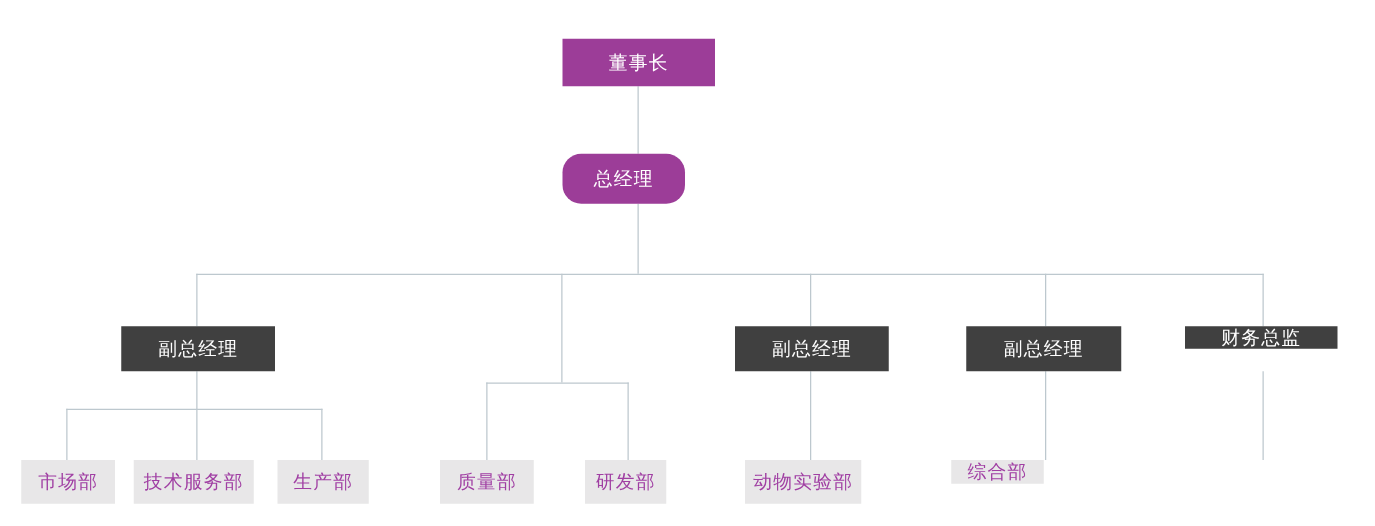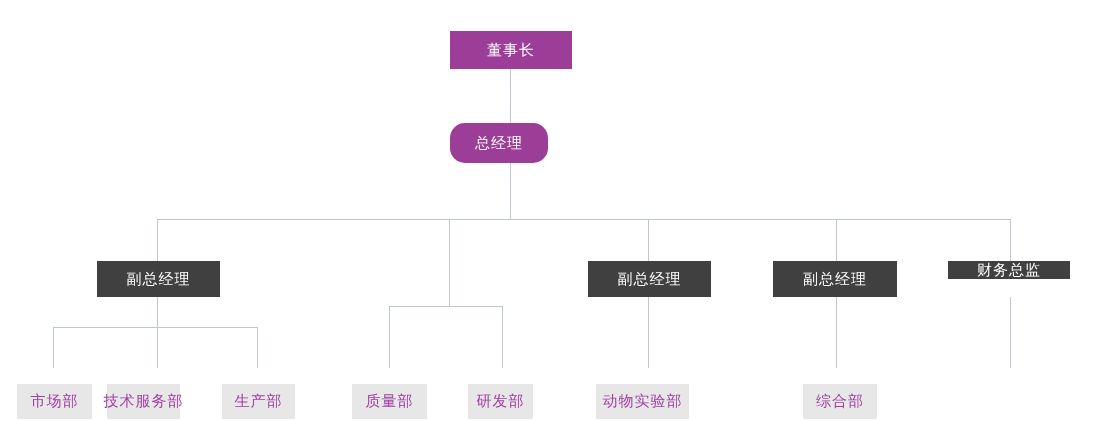--- a/index.html
+++ b/index.html
@@ -30,21 +30,20 @@
     color: #ffffff;
   }
   .lv-vp {              
     background: #404040;
     color: #ffffff;
     text-align: center;
   }
   .lv-dept {            
     background: #e8e7e8;
     color: #a03fa3;
-    margin-top: 16px;
   }
   .line {
     position: absolute;
     background: #bdc8ce;
   }
 </style>
 </head>
 <body>
 
 <div class="canvas">
@@ -80,26 +79,26 @@
   <div class="node lv-vp" style="left:97px; top:261px; width:123px; height:36px;">副总经理</div>
 
   <div class="node lv-vp" style="left:588px; top:261px; width:123px; height:36px;">副总经理</div>
 
   <div class="node lv-vp" style="left:773px; top:261px; width:124px; height:36px;">副总经理</div>
 
   <div class="node lv-vp" style="left:948px; top:261px; width:122px; height:18px;">财务总监</div>
 
   <div class="node lv-dept" style="left:17px; top:368px; width:75px; height:35px;">市场部</div>
 
-  <div class="node lv-dept" style="left:107px; top:368px; width:73px; height:35px;">技术服务部</div>
+  <div class="node lv-dept" style="left:107px; top:368px; width:96px; height:35px;">技术服务部</div>
 
   <div class="node lv-dept" style="left:222px; top:368px; width:73px; height:35px;">生产部</div>
 
   <div class="node lv-dept" style="left:352px; top:368px; width:75px; height:35px;">质量部</div>
 
   <div class="node lv-dept" style="left:468px; top:368px; width:65px; height:35px;">研发部</div>
 
   <div class="node lv-dept" style="left:596px; top:368px; width:93px; height:35px;">动物实验部</div>
 
-  <div class="node lv-dept" style="left:803px; top:368px; width:74px; height:35px;">综合部</div>
+  <div class="node lv-dept" style="left:761px; top:368px; width:74px; height:19px;">综合部</div>
 
 
 </div>
 
 </body></html>

